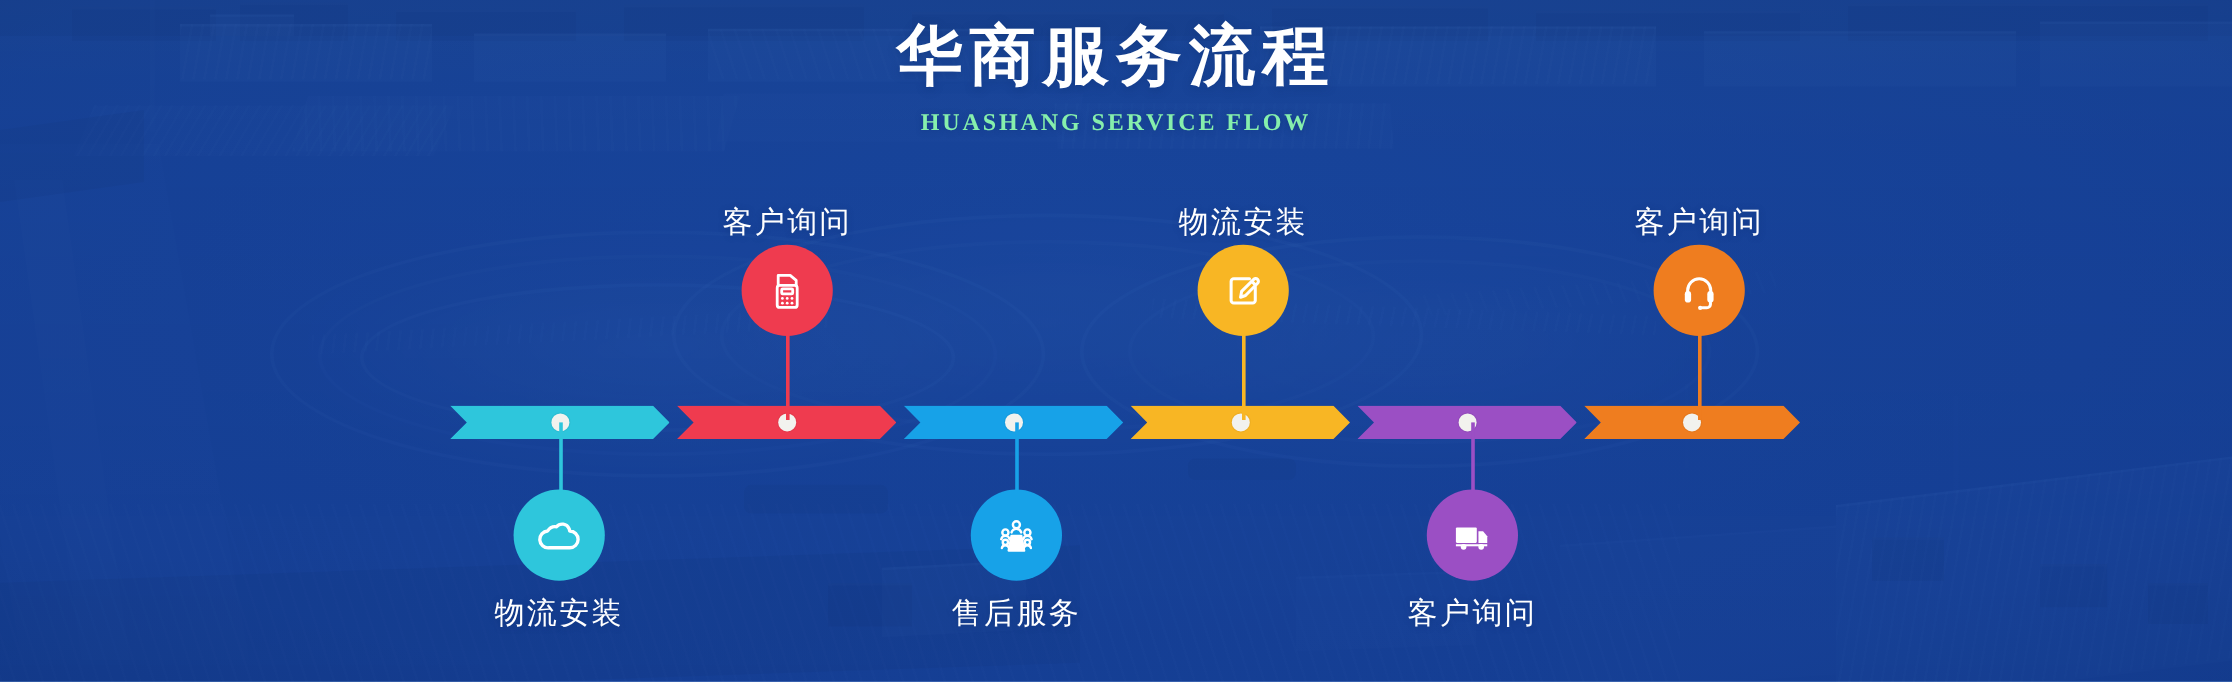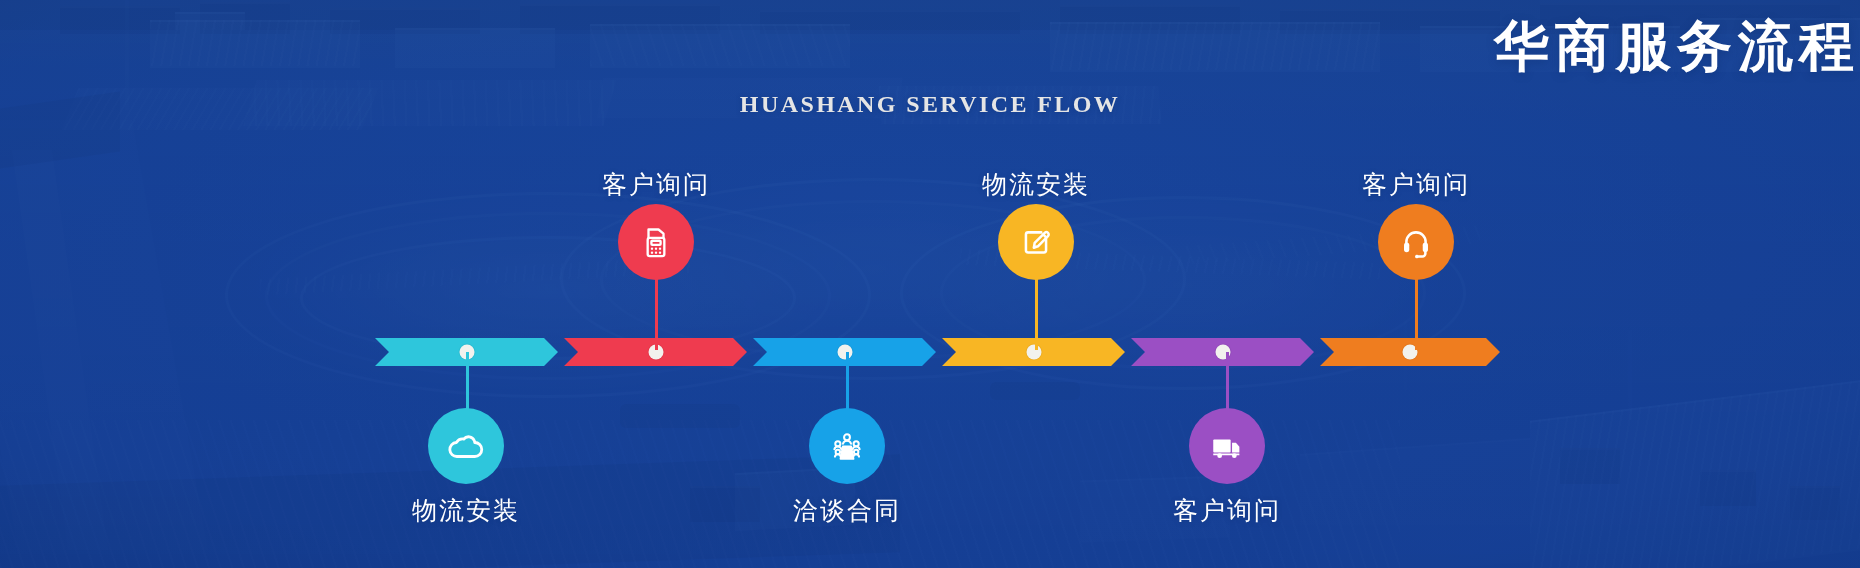--- a/index.html
+++ b/index.html
@@ -40,25 +40,24 @@
   .bg-tint{position:absolute;inset:0;background:linear-gradient(180deg,rgba(28,84,176,.72),rgba(25,76,170,.80));mix-blend-mode:multiply;}
   .bg-tint2{position:absolute;inset:0;background:rgba(33,92,183,.42);}
   .vignette{position:absolute;inset:0;background:radial-gradient(ellipse at 50% 40%,rgba(40,100,190,.10) 0%,rgba(20,60,140,.22) 78%,rgba(16,52,124,.34) 100%);}
 
   
   .header{position:absolute;left:0;right:0;top:16px;text-align:center;}
   .title{
     color:#ffffff;font-size:55px;line-height:1.1;font-weight:bold;
     letter-spacing:6px;margin:0;
     text-shadow:0 2px 8px rgba(10,40,100,.35);
-    text-align:right;
   }
   .subtitle{
-    color:#e5e5e5;font-family:"Liberation Serif","DejaVu Serif",serif;
-    font-size:24px;font-weight:bold;letter-spacing:2.4px;margin:14px 0 1px;
+    color:#86efac;font-family:"Liberation Serif","DejaVu Serif",serif;
+    font-size:20px;font-weight:bold;letter-spacing:2.4px;margin:14px 0 1px;
     text-shadow:0 1px 5px rgba(10,40,100,.35);
   }
 
   
   .timeline{position:absolute;left:375px;top:338px;width:1125px;height:28px;}
   .chev{
     position:absolute;top:0;height:28px;
     clip-path:polygon(0 0, calc(100% - 14px) 0, 100% 50%, calc(100% - 14px) 100%, 0 100%, 14px 50%);
   }
   .chev.first{clip-path:polygon(0 0, calc(100% - 14px) 0, 100% 50%, calc(100% - 14px) 100%, 0 100%, 14px 50%);}
@@ -233,21 +232,21 @@
           <circle cx="34" cy="21.5" r="2.8"></circle>
           <path d="M30.2 27.6a3.9 3.9 0 0 1 7.6 0"></path>
           <circle cx="14" cy="30.5" r="2.4"></circle>
           <path d="M10.8 35.6a3.3 3.3 0 0 1 6.4 0"></path>
           <circle cx="34" cy="30.5" r="2.4"></circle>
           <path d="M30.8 35.6a3.3 3.3 0 0 1 6.4 0"></path>
           <path d="M19.5 24.5h9l2.6 13.5H16.9z" fill="#ffffff" stroke="#ffffff" stroke-width="2"></path>
         </svg>
       </span>
     </div>
-    <div class="label" style="left:717px;top:494px;">洽谈合同</div>
+    <div class="label" style="left:717px;top:494px;">售后服务</div>
   </div>
 
   <div class="node" style="left:0;top:0;">
     <div class="stem" style="left:1035px;top:278px;height:72px;background:#f8b624;"></div>
     <div class="bubble" style="left:998px;top:204px;width:76px;height:76px;background:#f8b624;">
       <span>
         <svg width="42" height="42" viewBox="0 0 48 48" fill="none" stroke="#ffffff" stroke-width="2.9" stroke-linejoin="round" stroke-linecap="round">
           <path d="M30 13H15a2.5 2.5 0 0 0-2.5 2.5v18A2.5 2.5 0 0 0 15 36h18a2.5 2.5 0 0 0 2.5-2.5V21"></path>
           <path d="M21.5 30.5l1-5.5L34 13.5a2.6 2.6 0 0 1 3.7 3.7L26.2 28.9z"></path>
           <path d="M32.2 15.4l3.6 3.6"></path>

